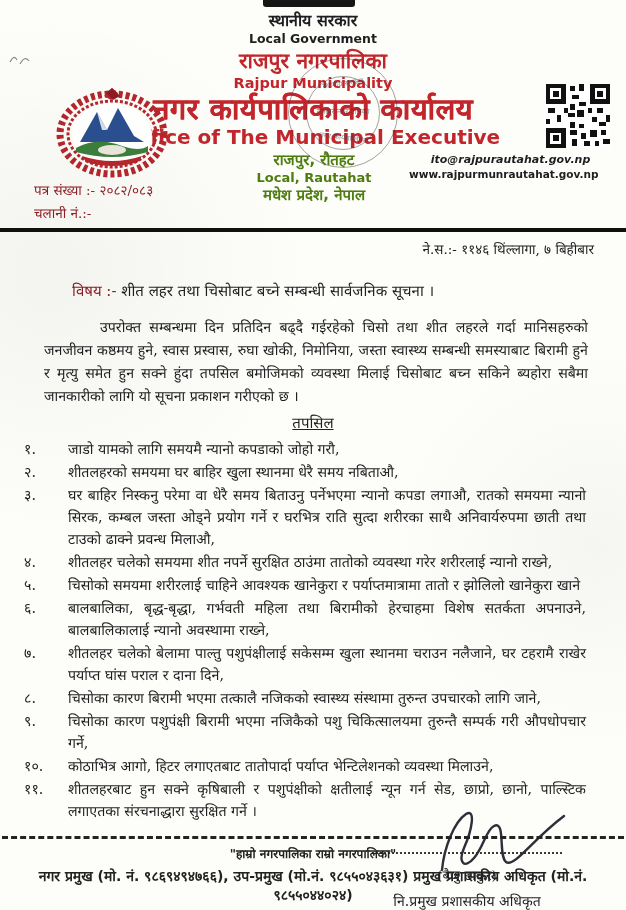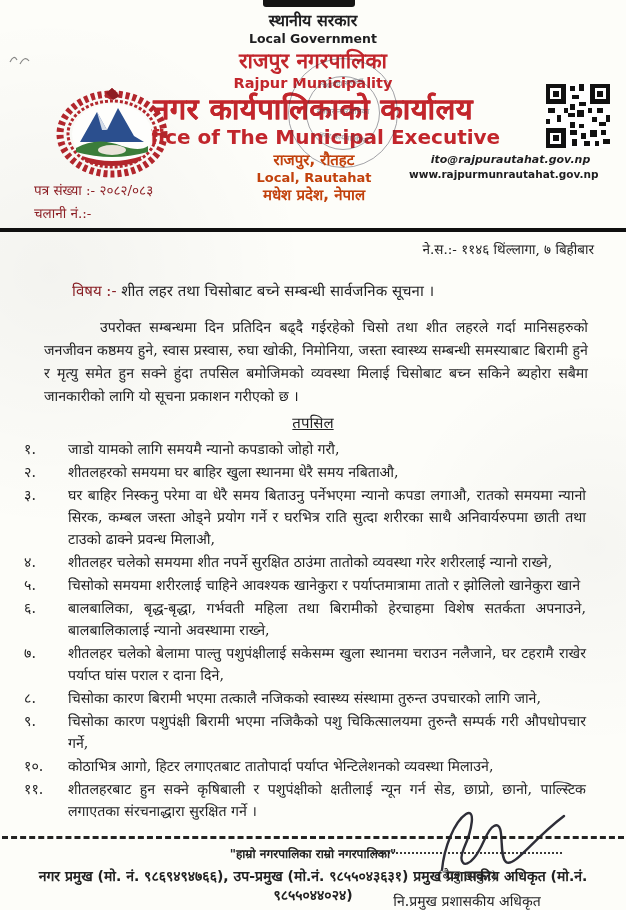--- a/index.html
+++ b/index.html
@@ -38,21 +38,21 @@
   .hdr-stamp .r2 { inset:18px; }
   .hdr-stamp .st-line { position:absolute; width:100%; text-align:center; font-size:7.5px; color:#333946;
     font-family:"DejaVu Sans","Liberation Sans",sans-serif;}
   .st-a { top:20px; transform:rotate(-8deg); }
   .st-b { top:48px; }
   .st-c { top:74px; transform:rotate(7deg); }
 
   
   .meta { position:relative; display:flex; margin-top:2px; padding:0 14px 0 34px; }
   .meta-left { width:185px; padding-top:28px; color:#8d2026; font-size:13.5px; line-height:1.7; }
-  .meta-center { width:190px; text-align:center; color:#c2410c; font-weight:bold; line-height:1.25;
+  .meta-center { width:190px; text-align:center; color:#4d7c0f; font-weight:bold; line-height:1.25;
      font-family:"DejaVu Sans","Liberation Sans",sans-serif;}
   .mc-np { font-size:15px; }
   .mc-en { font-size:13px; }
   .meta-right { flex:1; font-family:"DejaVu Sans","Liberation Sans",sans-serif; padding-top:2px; }
   .mr-email { font-style:italic; font-weight:bold; font-size:11px; text-align:center; line-height:1.35; }
   .mr-web { font-weight:bold; font-size:10.5px; text-align:left; margin-top:0; }
   .mr-date { font-family:"DejaVu Serif","Liberation Serif",serif; font-size:13.5px; text-align:center; margin-top:4px; }
   .mr-date .lbl { color:#c2262c; }
 
   .rule-thick { height:4px; background:#101010; margin-top:3px; }

